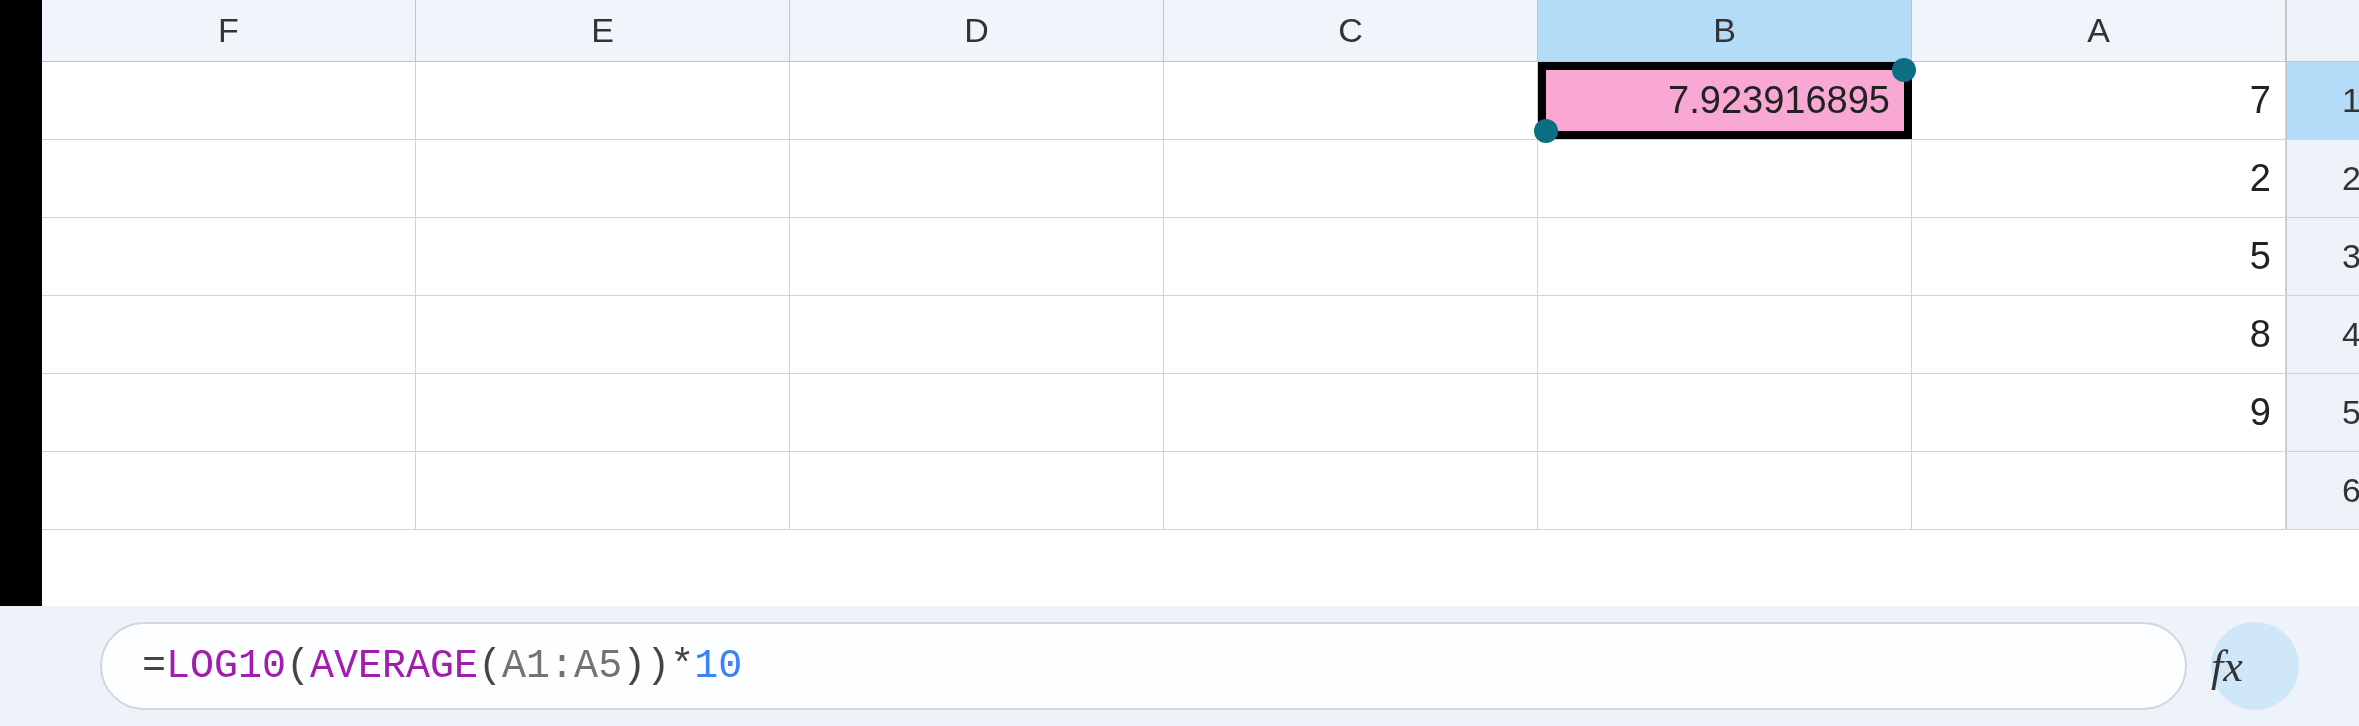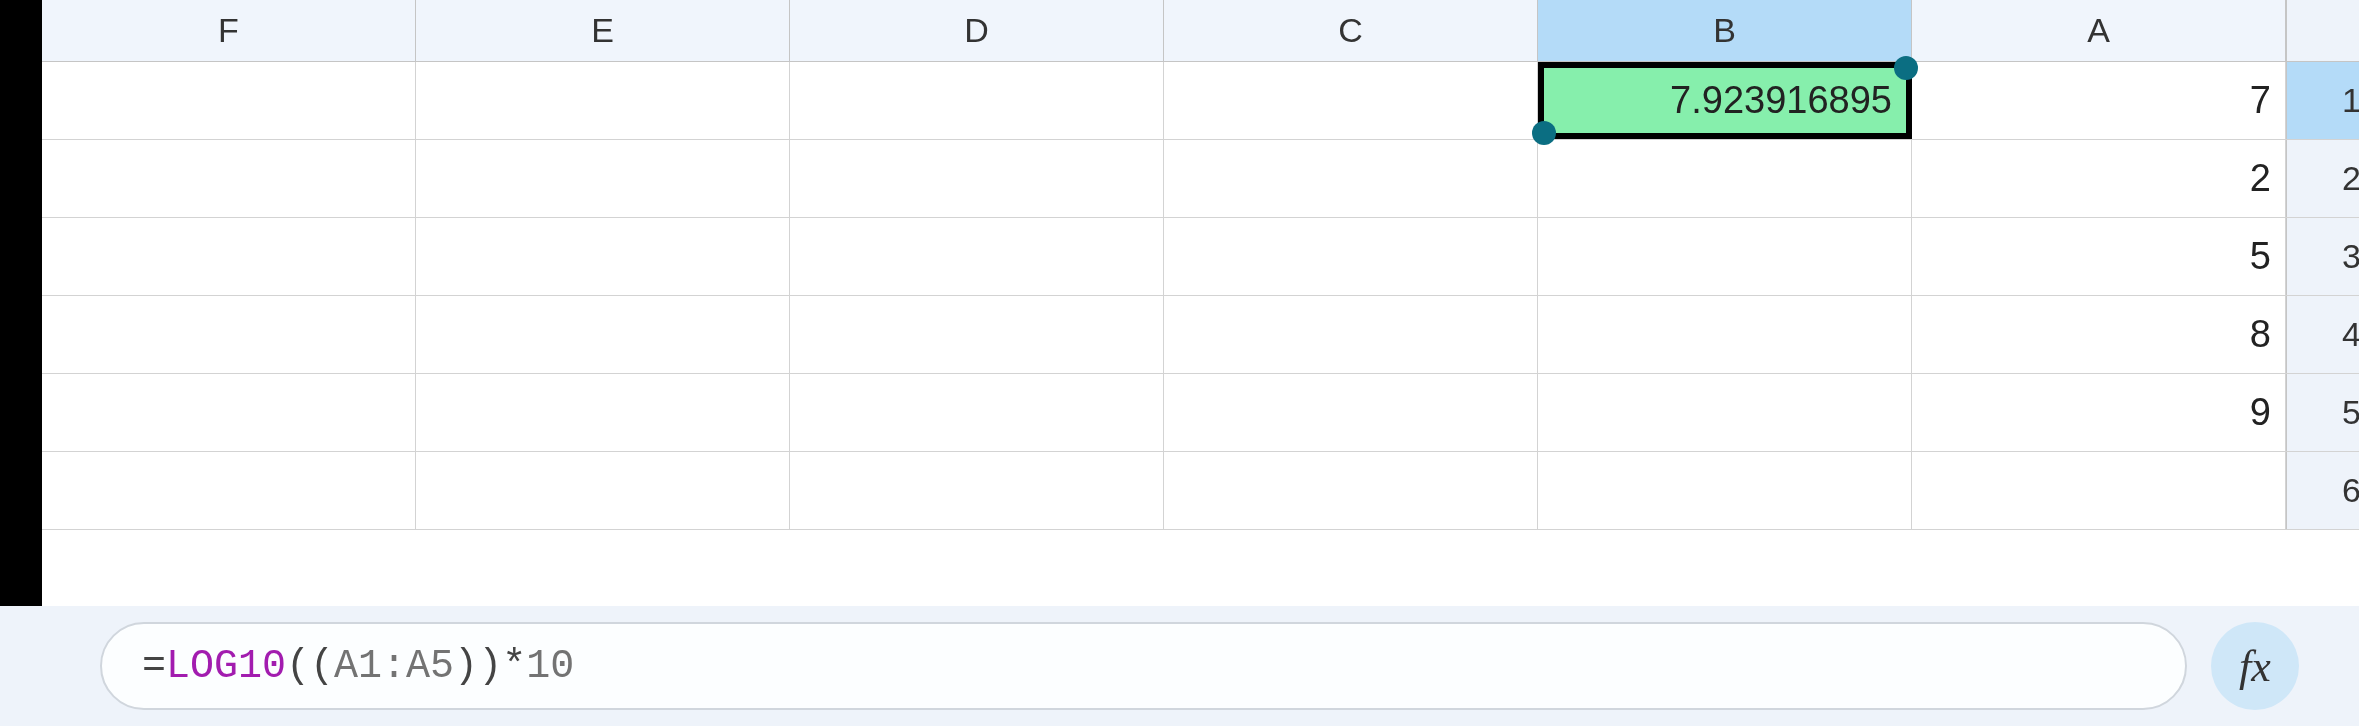--- a/index.html
+++ b/index.html
@@ -68,22 +68,22 @@
       display: flex;
       align-items: center;
       justify-content: flex-end;
       padding: 0 14px;
       font-size: 38px;
       color: #222;
       background: #fff;
       position: relative;
     }
     .cell.selected {
-      background: #86efac;
-      border: 6px solid #000000;
+      background: #f9a8d4;
+      border: 8px solid #000000;
       z-index: 2;
     }
     .sel-handle {
       position: absolute;
       width: 24px;
       height: 24px;
       background: #0b6e82;
       border-radius: 50%;
       z-index: 3;
     }
@@ -121,29 +121,29 @@
       padding: 0 40px;
       font-family: 'Courier New', monospace;
       font-size: 40px;
       color: #333;
     }
     .formula-bar .eq { color: #444; }
     .formula-bar .fn { color: #a21caf; }
     .formula-bar .paren { color: #444; }
     .formula-bar .range { color: #737373; }
     .formula-bar .op { color: #444; }
-    .formula-bar .num { color: #737373; }
+    .formula-bar .num { color: #3b82f6; }
     .fx-button {
       width: 88px;
       height: 88px;
       border-radius: 50%;
       background: #cfe7f8;
       display: flex;
       align-items: center;
-      justify-content: center;
+      justify-content: flex-start;
       font-style: italic;
       font-family: serif;
       font-size: 44px;
       color: #333;
       flex-shrink: 0;
     }
   </style>
 </head>
 <body>
 
@@ -220,20 +220,21 @@
       </div>
     </div>
   </div>
 </div>
 
 <div class="formula-bar-container">
   <div class="formula-bar">
     <span class="eq">=</span>
     <span class="fn">LOG10</span>
     <span class="paren">(</span>
+    <span class="fn">AVERAGE</span>
     <span class="paren">(</span>
     <span class="range">A1:A5</span>
     <span class="paren">)</span>
     <span class="paren">)</span>
     <span class="op">*</span>
     <span class="num">10</span>
   </div>
   <div class="fx-button">
     <span>fx</span>
   </div>

